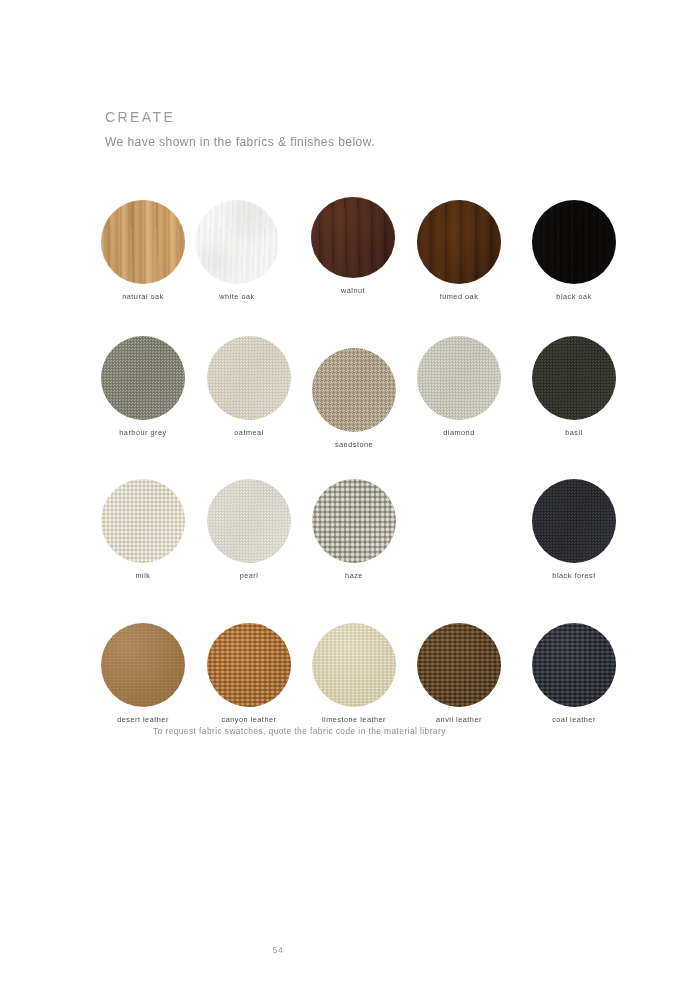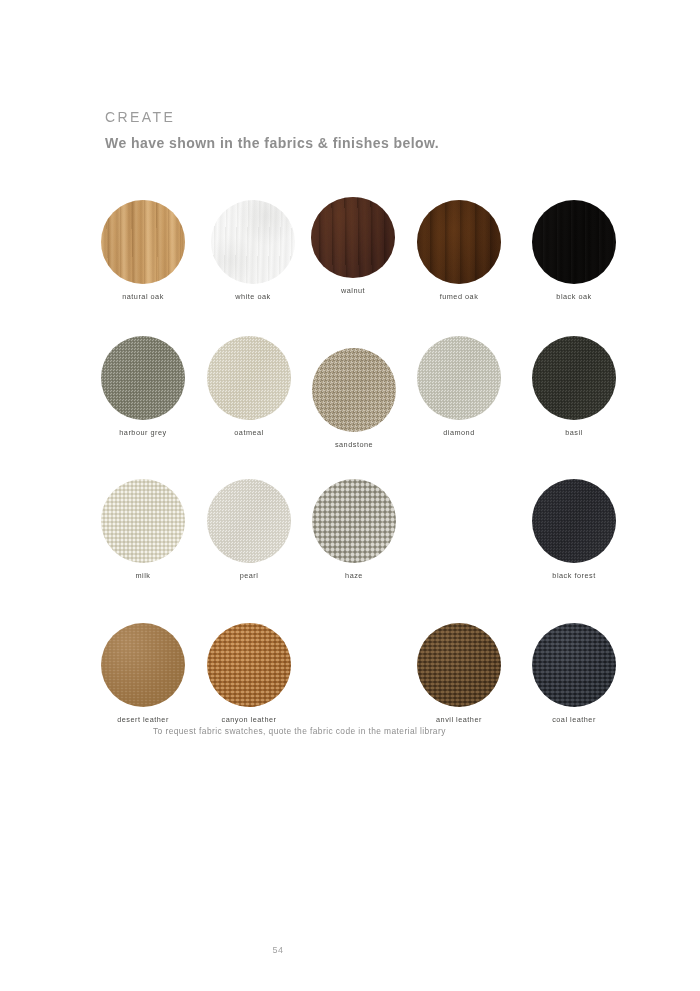--- a/index.html
+++ b/index.html
@@ -30,27 +30,26 @@
   }
   #create-title {
     font-size: 14px;
     letter-spacing: 2.4px;
     color: #9b9b9b;
     font-weight: 400;
     margin: 0 0 12px 0;
     line-height: 1;
   }
   .intro-line {
-    font-size: 14px;
+    font-size: 12px;
     letter-spacing: 0.45px;
     color: #8e8e8e;
     line-height: 1;
     margin: 0 0 13px 0;
     white-space: nowrap;
-    font-weight: bold;
   }
 
   
   #grid {
     position: absolute;
     left: 0;
     top: 0;
     width: 700px;
     height: 991px;
     pointer-events: none;
@@ -287,21 +286,21 @@
 
     <div class="swatch" style="left:90px;  top:200px;">
       <div class="disc-wrap">
         <div class="disc">
           <div class="tex tex-natural-oak"></div>
         </div>
       </div>
       <div class="label">natural oak</div>
     </div>
 
-    <div class="swatch" style="left:200px; top:200px;">
+    <div class="swatch" style="left:184px; top:200px;">
       <div class="disc-wrap">
         <div class="disc">
           <div class="tex tex-white-oak"></div>
         </div>
       </div>
       <div class="label">white oak</div>
     </div>
 
     <div class="swatch" style="left:300px; top:197px;">
       <div class="disc-wrap" style="height:81px;">
@@ -423,20 +422,28 @@
 
     <div class="swatch" style="left:90px;  top:623px;">
       <div class="disc-wrap">
         <div class="disc">
           <div class="tex tex-desert-leather grain-fine"></div>
         </div>
       </div>
       <div class="label">desert leather</div>
     </div>
 
+    <div class="swatch" style="left:301px; top:623px;">
+      <div class="disc-wrap">
+        <div class="disc">
+          <div class="tex tex-limestone-leather grain-fine"></div>
+        </div>
+      </div>
+      <div class="label">limestone leather</div>
+    </div>
 
     <div class="swatch" style="left:406px; top:623px;">
       <div class="disc-wrap">
         <div class="disc">
           <div class="tex tex-anvil-leather grain"></div>
         </div>
       </div>
       <div class="label">anvil leather</div>
     </div>
 

